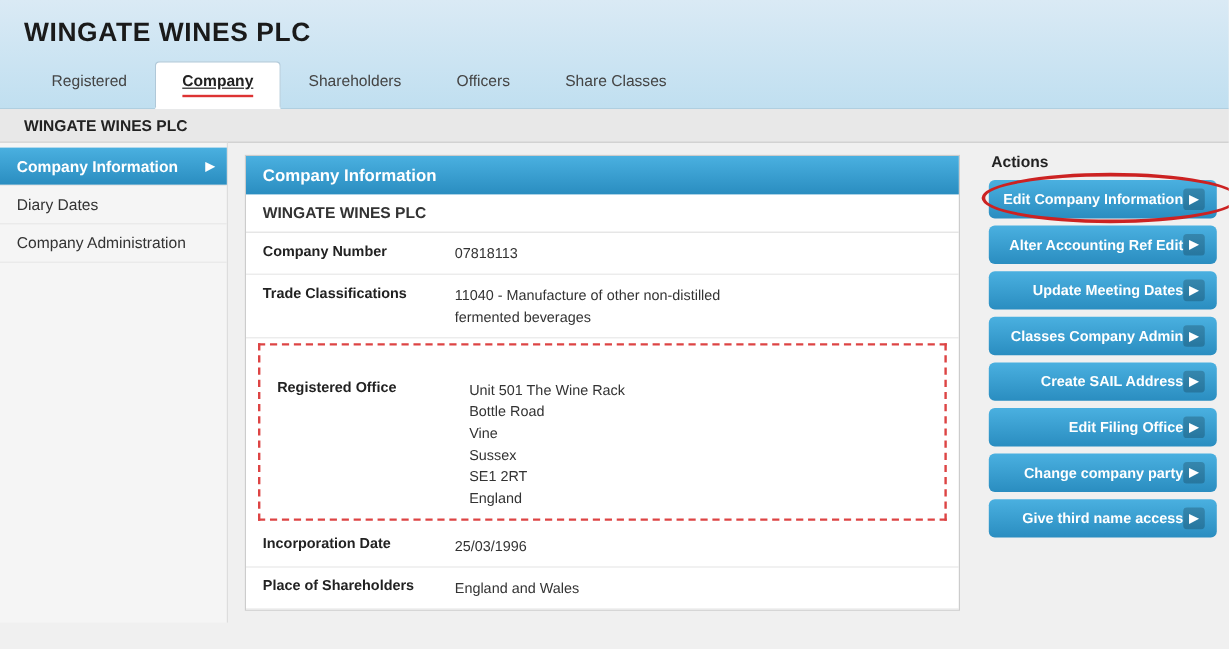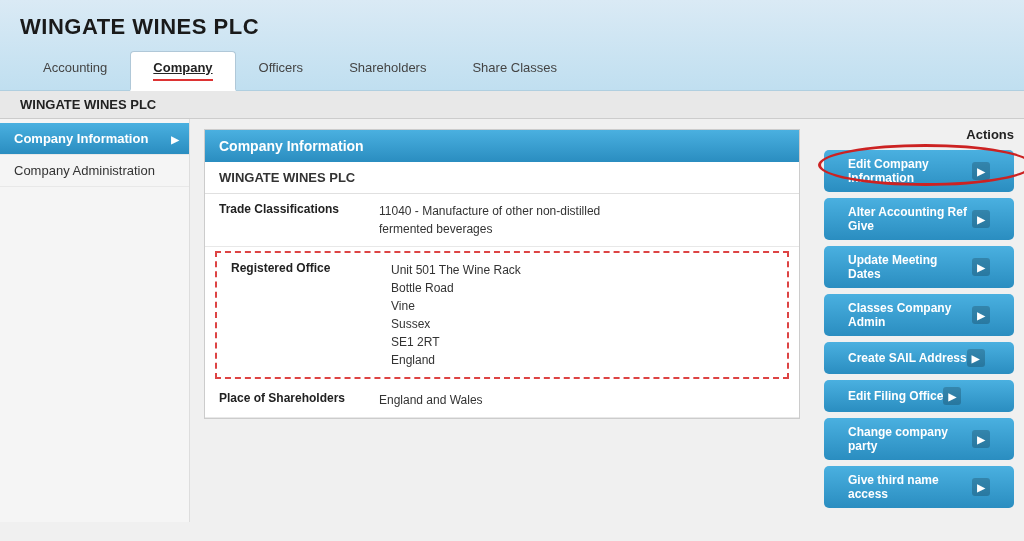--- a/index.html
+++ b/index.html
@@ -142,45 +142,45 @@
       font-size: 12px;
       color: #333;
       line-height: 1.5;
     }
     .registered-office-section {
       border: 2px dashed #d44;
       margin: 4px 10px;
     }
     .registered-office-section .info-row {
       border-bottom: none;
+      margin-top: 20px;
     }
 
     
     .actions-panel {
       width: 210px;
       padding: 8px 10px;
       flex-shrink: 0;
     }
     .actions-title {
       font-weight: bold;
       font-size: 13px;
       color: #222;
       margin-bottom: 8px;
       padding-left: 2px;
-      text-align: right;
     }
     .action-btn {
       display: flex;
       align-items: center;
-      justify-content: flex-start;
+      justify-content: flex-end;
       background: linear-gradient(to bottom, #4ab0e0, #2a8dc0);
       color: #fff;
       border: none;
       border-radius: 5px;
-      padding: 7px 24px;
+      padding: 7px 10px;
       margin-bottom: 6px;
       cursor: pointer;
       font-size: 12px;
       font-weight: bold;
       width: 100%;
       text-align: left;
     }
     .action-btn .btn-arrow {
       background: rgba(0,0,0,0.2);
       border-radius: 3px;
@@ -209,62 +209,71 @@
       display: inline-block;
       width: 100%;
     }
   </style>
 </head>
 <body>
 
 <div class="app-header">
   <div class="app-title">WINGATE WINES PLC</div>
   <ul class="nav-tabs">
-    <li class="nav-tab">Accounting</li>
+    <li class="nav-tab">Registered</li>
     <li class="nav-tab active">Company</li>
+    <li class="nav-tab">Shareholders</li>
     <li class="nav-tab">Officers</li>
-    <li class="nav-tab">Shareholders</li>
     <li class="nav-tab">Share Classes</li>
   </ul>
 </div>
 
 <div class="main-container">
   <div class="section-header">WINGATE WINES PLC</div>
   <div class="content-area">
 
     <div class="sidebar">
       <div class="sidebar-item active">Company Information</div>
+      <div class="sidebar-item">Diary Dates</div>
       <div class="sidebar-item">Company Administration</div>
     </div>
 
     <div class="main-content">
       <div class="content-panel">
         <div class="panel-header">Company Information</div>
         <div class="company-name-row">WINGATE WINES PLC</div>
 
+        <div class="info-row">
+          <div class="info-label">Company Number</div>
+          <div class="info-value">07818113</div>
+        </div>
 
         <div class="info-row">
           <div class="info-label">Trade Classifications</div>
           <div class="info-value">11040 - Manufacture of other non-distilled<br>fermented beverages</div>
         </div>
 
         <div class="registered-office-section">
           <div class="info-row">
             <div class="info-label">Registered Office</div>
             <div class="info-value">
               Unit 501 The Wine Rack<br>
               Bottle Road<br>
               Vine<br>
               Sussex<br>
               SE1 2RT<br>
               England
             </div>
           </div>
         </div>
 
+        <div class="info-row">
+          <div class="info-label">Incorporation Date</div>
+          <div class="info-value">25/03/1996</div>
+        </div>
 
         <div class="info-row">
           <div class="info-label">Place of Shareholders</div>
           <div class="info-value">England and Wales</div>
         </div>
       </div>
     </div>
 
     <div class="actions-panel">
       <div class="actions-title">Actions</div>
@@ -272,21 +281,21 @@
       
       <div class="action-btn-wrapper">
         <button class="action-btn">
           <span>Edit Company Information</span>
           <span class="btn-arrow">▶</span>
         </button>
         <div class="circle-annotation"></div>
       </div>
 
       <button class="action-btn">
-        <span>Alter Accounting Ref Give</span>
+        <span>Alter Accounting Ref Edit</span>
         <span class="btn-arrow">▶</span>
       </button>
 
       <button class="action-btn">
         <span>Update Meeting Dates</span>
         <span class="btn-arrow">▶</span>
       </button>
 
       <button class="action-btn">
         <span>Classes Company Admin</span>

